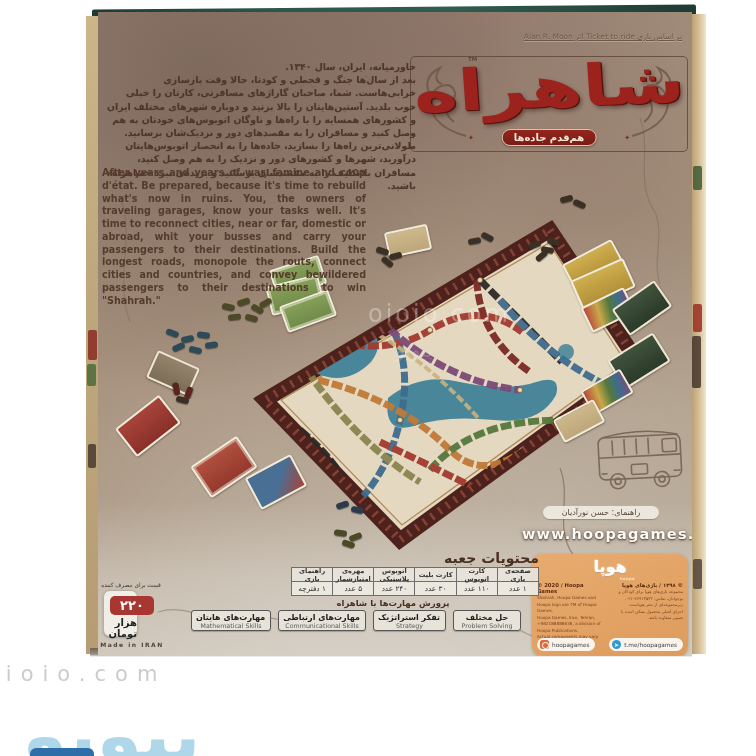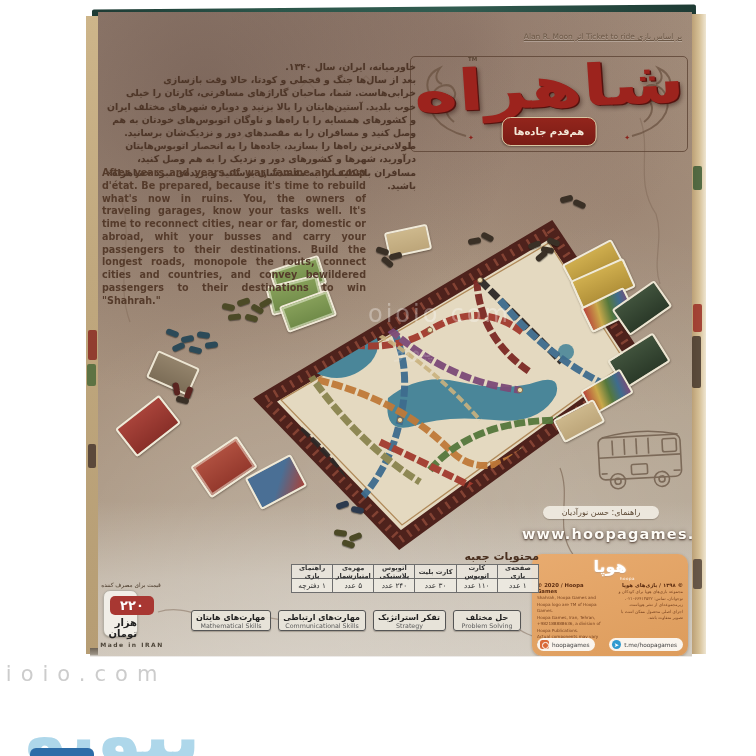--- a/index.html
+++ b/index.html
@@ -45,27 +45,27 @@
   .logo-block { left:312px; top:40px; width:278px; height:102px; }
   .logo-frame { position:absolute; inset:4px 0 2px 0; border:1.5px solid rgba(92,68,52,.8);
     border-radius:5px; }
   .logo-title { position:absolute; left:0; right:0; top:2px; text-align:center;
     font-size:57px; font-weight:bold; color:#9c231d; direction:rtl;
     transform:scaleX(1.32) rotate(-3deg); transform-origin:center;
     text-shadow:1px 1px 0 #55130f, 2px 3px 4px rgba(40,15,10,.45); }
   .logo-tm { position:absolute; left:58px; top:4px; font-size:5.5px; color:#5a4636; font-weight:bold; }
   .logo-banner { position:absolute; left:50%; bottom:8px; transform:translateX(-50%);
     background:linear-gradient(#93251c,#7a1c15); border:1px solid #d8c6a2; border-radius:9px;
-    color:#f3e8d8; font-size:10px; font-weight:bold; padding:8px 11px; white-space:nowrap;
+    color:#f3e8d8; font-size:10px; font-weight:bold; padding:2px 11px; white-space:nowrap;
     box-shadow:0 1px 2px rgba(40,20,15,.4); }
   .banner-orn { position:absolute; bottom:12px; color:#8a211a; font-size:7px; }
 
   
   .contents { left:193px; top:538px; width:248px; }
-  .contents-title { text-align:right; font-size:11px; font-weight:bold; color:#4a3020;
+  .contents-title { text-align:right; font-size:14px; font-weight:bold; color:#4a3020;
     padding-left:4px; margin-bottom:1px; }
   .ctable { display:flex; flex-direction:row-reverse; border:1px solid #6e6e6e; }
   .ccol { flex:1; border-left:1px solid #6e6e6e; }
   .ccol:last-child { border-left:none; }
   .chead { background:rgba(233,229,220,.92); font-size:6.6px; font-weight:bold; color:#333;
     text-align:center; padding:2px 1px; border-bottom:1px solid #6e6e6e; height:14px;
     display:flex; align-items:center; justify-content:center; }
   .cval { background:rgba(238,234,226,.92); font-size:7.3px; color:#333; text-align:center;
     padding:1.5px 0; height:13px; }
 
@@ -378,20 +378,21 @@
           <div class="chead rtl">مهره‌ی امتیازشمار</div>
           <div class="cval rtl">۵ عدد</div>
         </div>
         <div class="ccol">
           <div class="chead rtl">راهنمای بازی</div>
           <div class="cval rtl">۱ دفترچه</div>
         </div>
       </div>
     </div>
 
+    <div class="abs skills-title rtl">پرورش مهارت‌ها با شاهراه</div>
     <div class="abs skills-row">
       <div class="skill-box">
         <div class="skill-fa rtl">حل مختلف</div>
         <div class="skill-en">Problem Solving</div>
       </div>
       <div class="skill-box">
         <div class="skill-fa rtl">تفکر استراتژیک</div>
         <div class="skill-en">Strategy</div>
       </div>
       <div class="skill-box">

